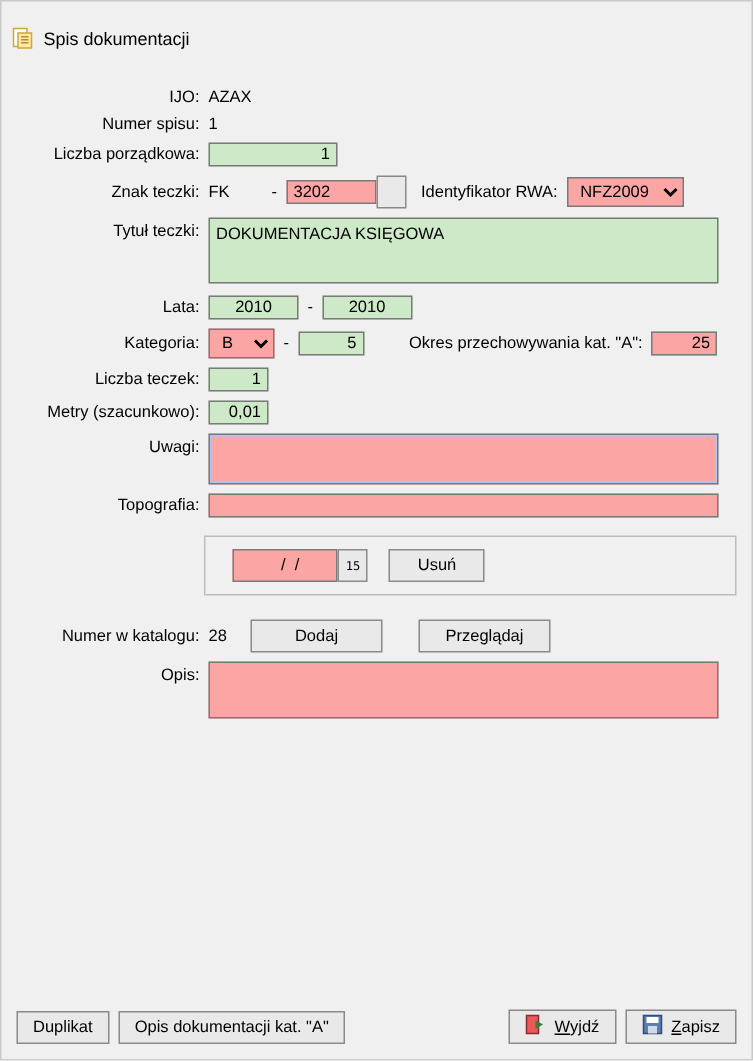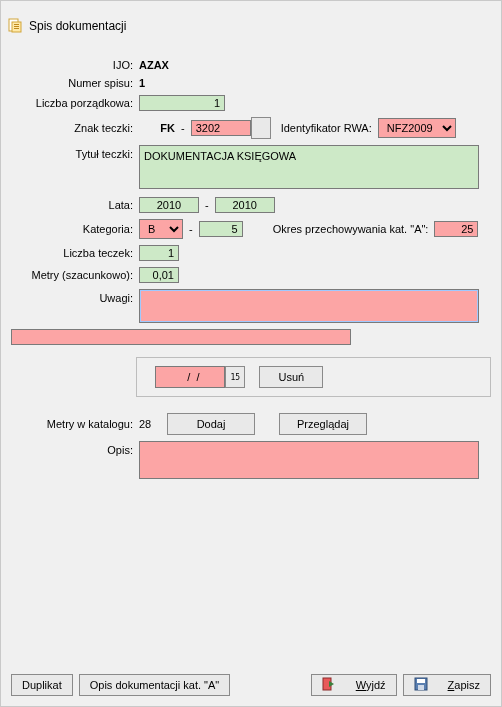--- a/index.html
+++ b/index.html
@@ -2,36 +2,36 @@
 <html><head>
 <meta charset="utf-8">
 <style>
   html,body{margin:0;padding:0;font-family:"Segoe UI",Tahoma,Arial,sans-serif;font-size:11px;color:#000;background:#fff}
   .window{width:502px;height:707px;box-sizing:border-box;background:#f0f0f0;border:1px solid #c9c9c9;display:flex;flex-direction:column}
   .titlebar{height:26px;display:flex;align-items:center;padding:12px 6px;gap:6px}
   .titlebar .title{font-size:12px}
   .body{flex:1;padding:8px 10px 0 10px;position:relative}
   .row{display:flex;align-items:center;margin-bottom:6px}
   .lbl{width:122px;text-align:right;padding-right:6px}
-  .val-bold{font-weight:bold;text-align:right;}
+  .val-bold{font-weight:normal;}
   .dash{padding:0 6px;}
   input.txt, textarea.txt, select.sel{
     font:inherit;background:#fca5a5;border:1px solid #7a7a7a;padding:1px 4px;box-sizing:border-box;
   }
   textarea.txt{resize:none;line-height:14px;padding:3px 4px;}
   .green{background:#cde9c7 !important;}
   .blue-border{border:1px solid #0a84ff;outline:1px solid #9fc9ff;outline-offset:-2px;}
   .w60{width:60px;text-align:right}
   .w40{width:40px;text-align:right}
   .btn{font:inherit;background:#e9e9e9;border:1px solid #8a8a8a;padding:2px 10px;min-height:22px;box-sizing:border-box;cursor:pointer}
   .btn.small{padding:2px 6px;min-width:56px}
   .frame{border:1px solid #bdbdbd;padding:8px 10px;margin:6px 0 10px 0}
   .footer{display:flex;align-items:center;gap:6px;padding:8px 10px 10px 10px}
   .footer .spacer{flex:1}
-  .ico-btn{display:inline-flex;align-items:center;gap:20px}
+  .ico-btn{display:inline-flex;align-items:center;gap:6px}
   .underline-first::first-letter{text-decoration:underline}
   .sel{height:20px}
   .dropdown-btn{width:18px;height:20px;border:1px solid #8a8a8a;background:#e9e9e9;display:inline-flex;align-items:center;justify-content:center;font-size:9px}
   .row.tall{align-items:flex-start}
   .row.tall .lbl{padding-top:3px}
 </style>
 </head>
 <body>
 
 <div class="window">
@@ -110,36 +110,37 @@
       <div class="lbl">Metry (szacunkowo):</div>
       <input class="txt green w40" value="0,01" style="">
     </div>
 
     <div class="row tall">
       <div class="lbl">Uwagi:</div>
       <textarea class="txt blue-border" style="width: 340px; height: 34px;"></textarea>
     </div>
 
     <div class="row">
+      <div class="lbl">Topografia:</div>
       <input class="txt" style="width: 340px;" value="">
     </div>
 
     <div class="row">
       <div class="lbl"></div>
       <div class="frame" style="width:340px;display:flex;align-items:center">
         <span style="display:inline-flex;margin-left:8px">
           <input class="txt" style="width: 70px; text-align: center;" value="  /  /">
           <span class="dropdown-btn" style="font-size:8px;font-family:monospace">15</span>
         </span>
         <button class="btn small" style="margin-left:14px;min-width:64px">Usuń</button>
       </div>
     </div>
 
     <div class="row">
-      <div class="lbl">Metry w katalogu:</div>
+      <div class="lbl">Numer w katalogu:</div>
       <span style="width:28px">28</span>
       <button class="btn" style="width:88px">Dodaj</button>
       <button class="btn" style="width:88px;margin-left:24px">Przeglądaj</button>
     </div>
 
     <div class="row tall">
       <div class="lbl">Opis:</div>
       <textarea class="txt" style="width: 340px; height: 38px;"></textarea>
     </div>
 

